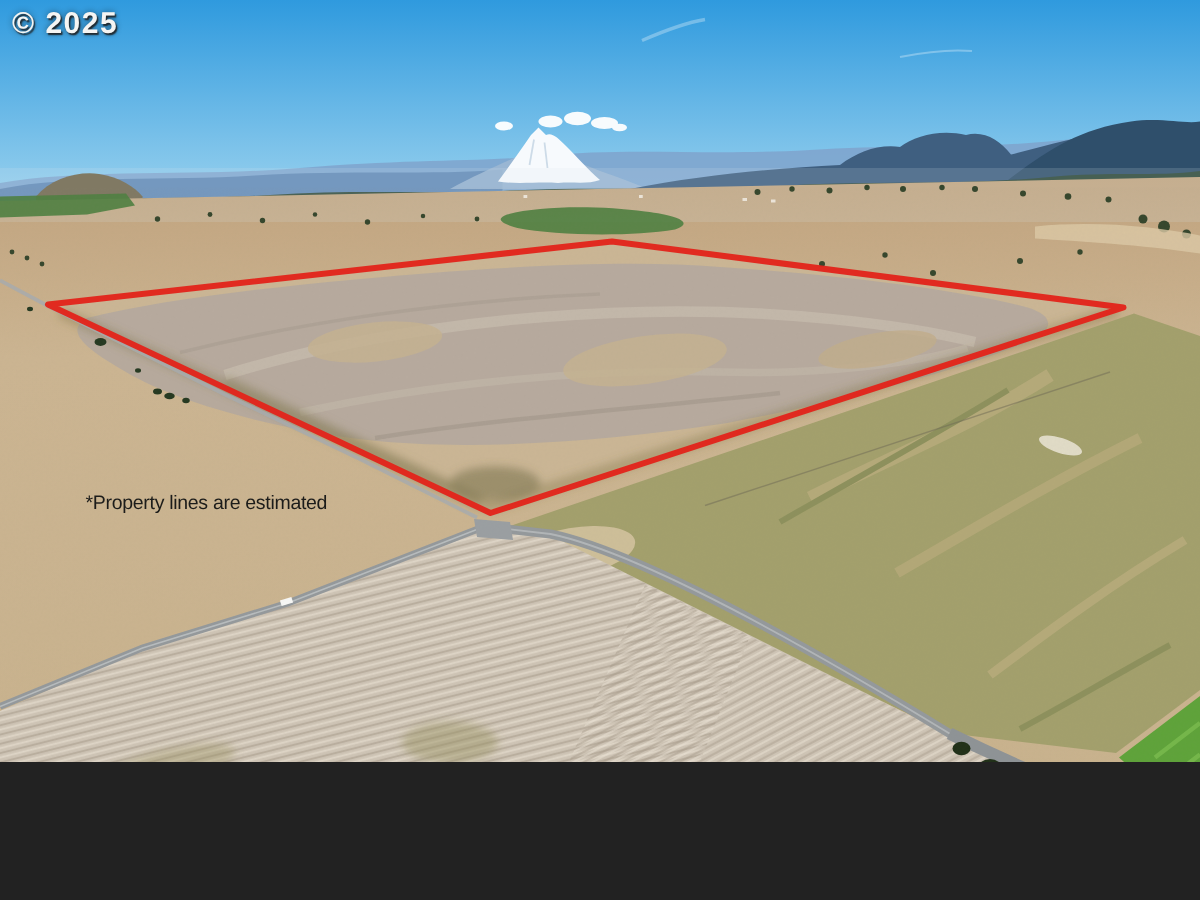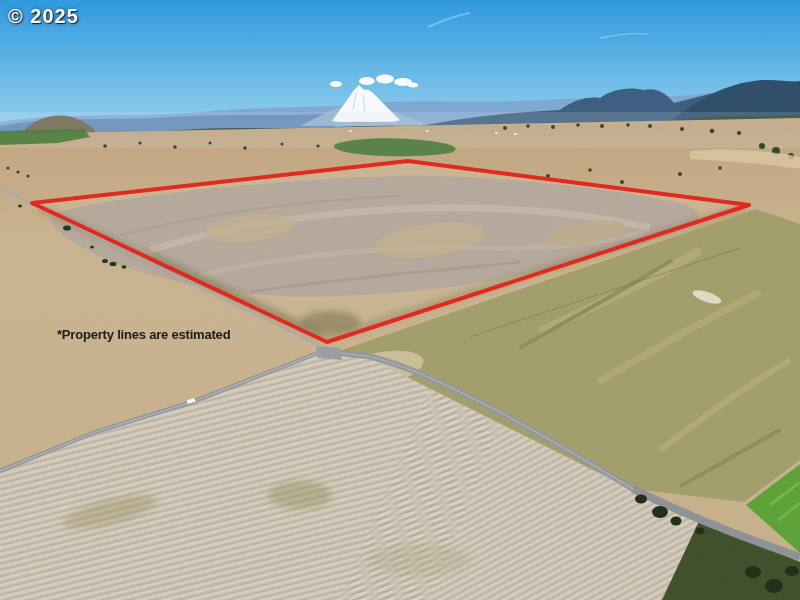--- a/index.html
+++ b/index.html
@@ -1,22 +1,22 @@
 <!DOCTYPE html>
 <html><head>
 <meta charset="utf-8">
 <style>
   html,body{margin:0;padding:0;background:#222;}
-  .stage{position:relative;width:800px;height:600px;overflow:hidden;
+  .stage{position:relative;width:800px;height:508px;overflow:hidden;
          font-family:"Liberation Sans", sans-serif;}
   .stage svg{position:absolute;left:0;top:0;}
   .watermark{position:absolute;left:8px;top:5px;font-size:20px;font-weight:800;
              letter-spacing:1px;color:#f5f5f3;
              text-shadow:1px 1px 1px rgba(30,30,30,.9),0 0 4px rgba(0,0,0,.45);}
-  .disclaimer{position:absolute;left:57px;top:327px;font-size:13px;font-weight:700;
+  .disclaimer{position:absolute;left:57px;top:327px;font-size:13px;font-weight:400;
               color:#1c1c1a;letter-spacing:-0.2px;}
 </style>
 </head>
 <body>
 
 <div class="stage">
 <svg width="800" height="600" viewBox="0 0 800 600">
   <defs>
     <linearGradient id="skyGrad" x1="0" y1="0" x2="0" y2="1">
       <stop offset="0" stop-color="#2f9ade"></stop>

